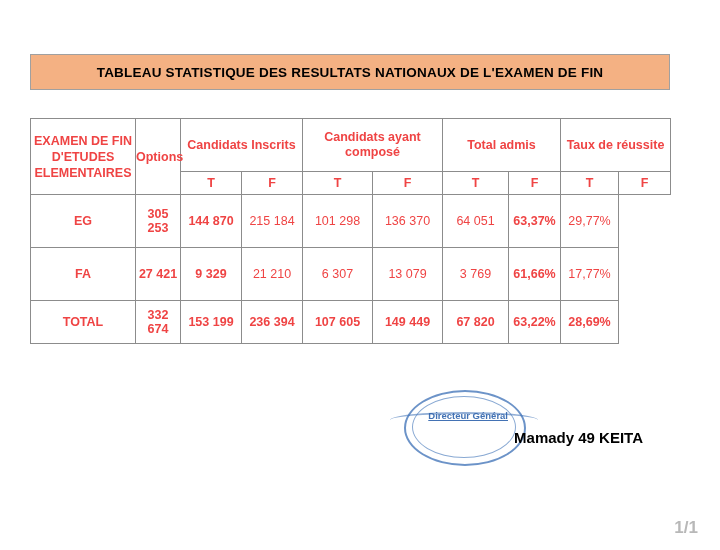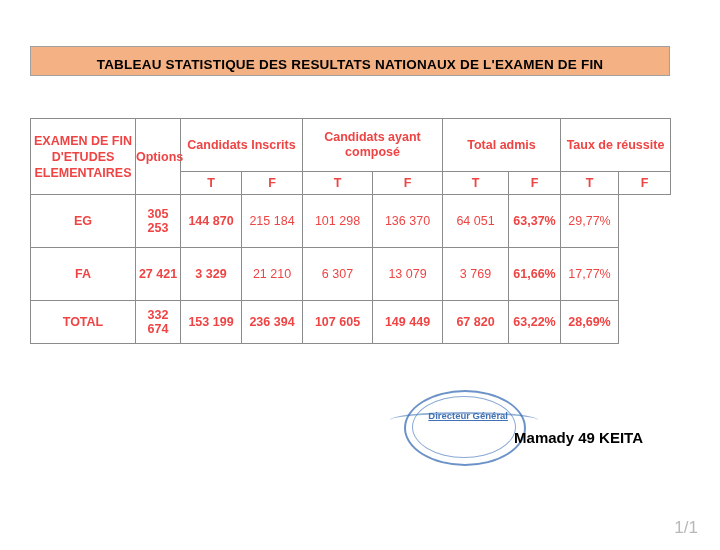--- a/index.html
+++ b/index.html
@@ -17,27 +17,27 @@
   .sheet {
     position: absolute;
     left: 0; top: 0;
     width: 720px;
     height: 550px;
     background: #ffffff;
   }
   .title-bar {
     position: absolute;
     left: 30px;
-    top: 46px;
+    top: 54px;
     width: 640px;
     box-sizing: border-box;
     background: #f4b183;
     border: 1px solid #a0a0a0;
     text-align: center;
-    padding: 8px 10px 1px 10px;
+    padding: 8px 10px 7px 10px;
   }
   .title-bar .line {
     font-size: 13.5px;
     font-weight: bold;
     color: #000000;
     letter-spacing: 0.2px;
     line-height: 19px;
   }
   table.stats {
     position: absolute;
@@ -179,20 +179,21 @@
     border-top: 2px solid #3b6fb6;
     border-radius: 50%;
     opacity: 0.55;
   }
   .page-indicator {
     position: absolute;
     right: 22px;
     bottom: 12px;
     font-size: 17px;
     color: #b8b8b8;
+    font-weight: bold;
   }
 </style>
 </head>
 <body>
 
 <div class="sheet">
 
   <div class="title-bar">
     <div class="line">TABLEAU STATISTIQUE DES RESULTATS NATIONAUX  DE L'EXAMEN DE FIN</div>
   </div>
@@ -238,21 +239,21 @@
         <td class="c-orange">215 184</td>
         <td class="c-orange">101 298</td>
         <td class="c-orange">136 370</td>
         <td class="c-orange">64 051</td>
         <td class="c-red">63,37%</td>
         <td class="c-orange">29,77%</td>
       </tr>
       <tr class="data-row">
         <td class="opt-cell">FA</td>
         <td class="c-black">27 421</td>
-        <td class="c-black">3 329</td>
+        <td class="c-black">9 329</td>
         <td class="c-orange">21 210</td>
         <td class="c-orange">6 307</td>
         <td class="c-orange">13 079</td>
         <td class="c-orange">3 769</td>
         <td class="c-red">61,66%</td>
         <td class="c-orange">17,77%</td>
       </tr>
       <tr class="total-row">
         <td class="opt-cell">TOTAL</td>
         <td class="c-black">332 674</td>

